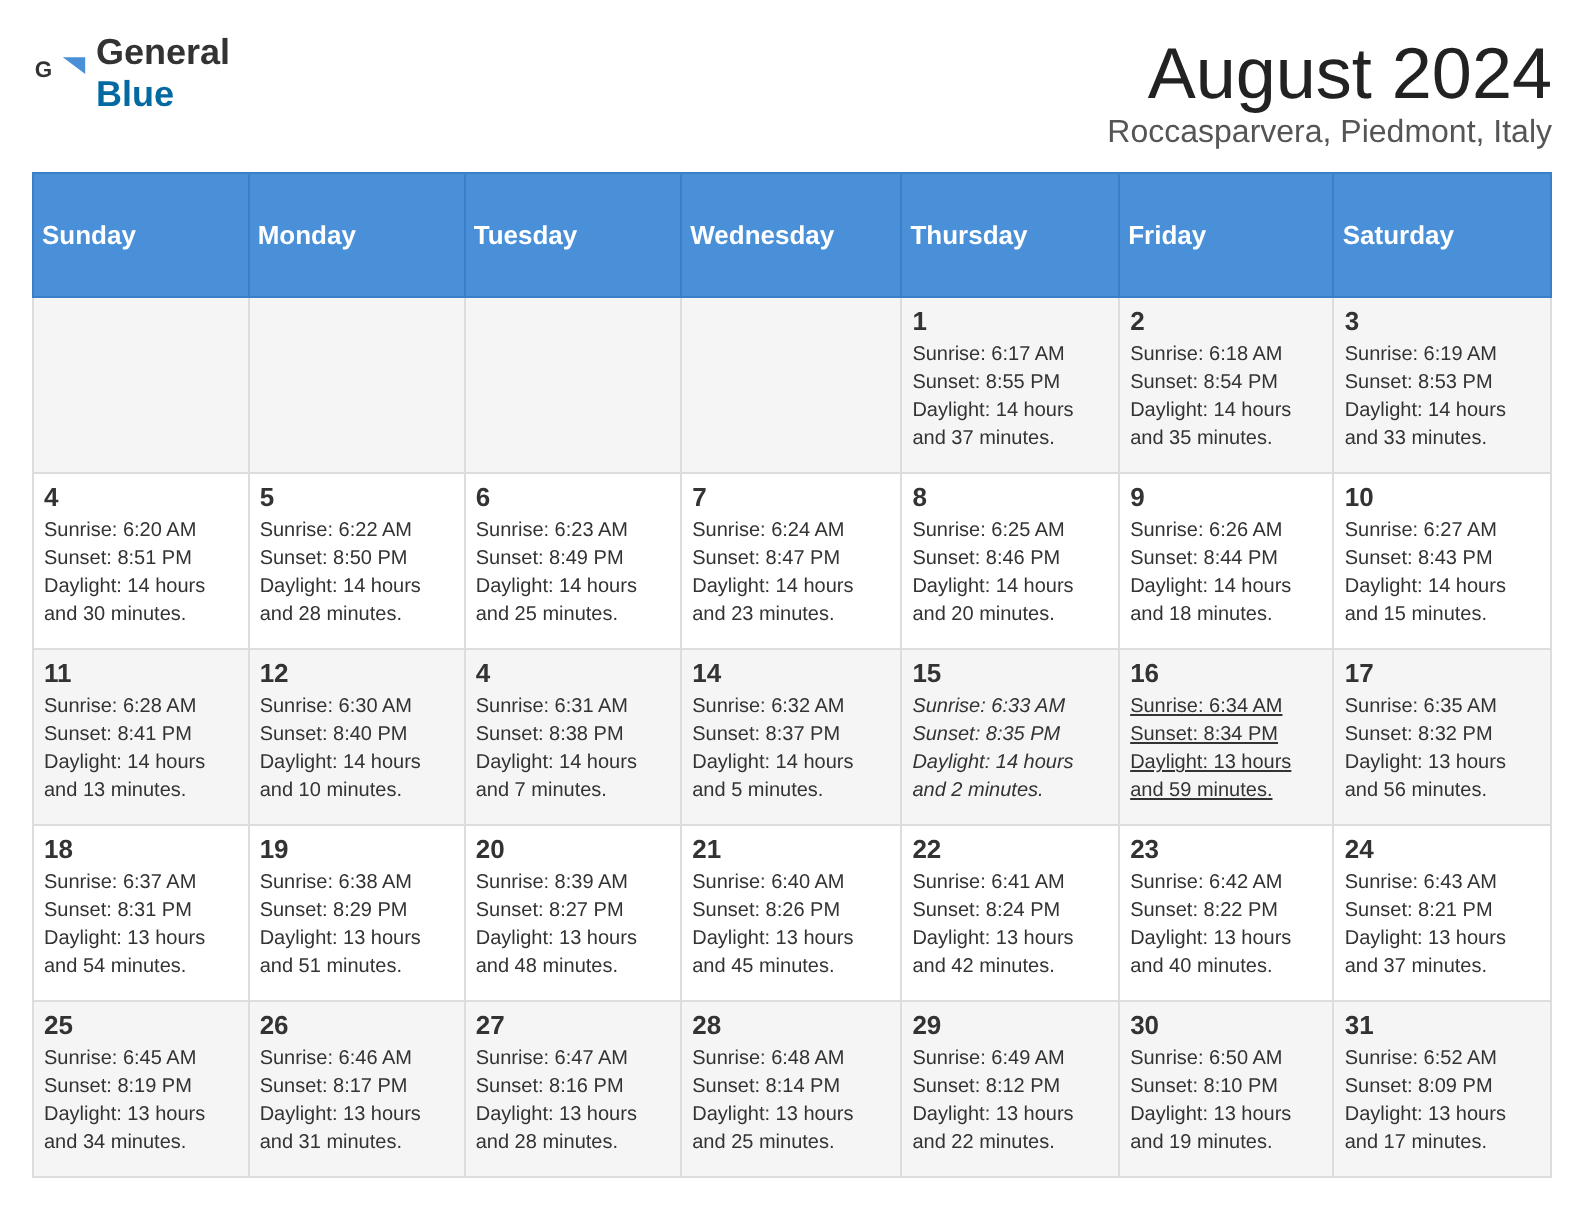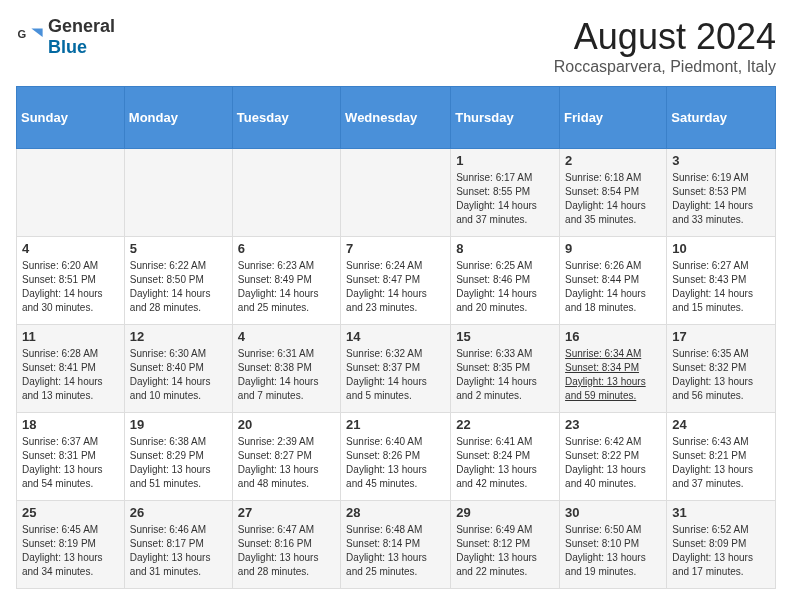--- a/index.html
+++ b/index.html
@@ -217,21 +217,21 @@
 Daylight: 14 hours and 7 minutes.</div>
         </td>
         <td>
           <span class="day-number">14</span>
           <div class="day-info" style="white-space: pre-line;">Sunrise: 6:32 AM
 Sunset: 8:37 PM
 Daylight: 14 hours and 5 minutes.</div>
         </td>
         <td>
           <span class="day-number">15</span>
-          <div class="day-info" style="white-space: pre-line;">Sunrise: 6:33 AM
+          <div class="day-info" style="white-space: pre-line; font-style: italic;">Sunrise: 6:33 AM
 Sunset: 8:35 PM
 Daylight: 14 hours and 2 minutes.</div>
         </td>
         <td>
           <span class="day-number">16</span>
           <div class="day-info" style="white-space: pre-line; text-decoration: underline;">Sunrise: 6:34 AM
 Sunset: 8:34 PM
 Daylight: 13 hours and 59 minutes.</div>
         </td>
         <td>
@@ -249,21 +249,21 @@
 Daylight: 13 hours and 54 minutes.</div>
         </td>
         <td>
           <span class="day-number">19</span>
           <div class="day-info" style="white-space: pre-line;">Sunrise: 6:38 AM
 Sunset: 8:29 PM
 Daylight: 13 hours and 51 minutes.</div>
         </td>
         <td>
           <span class="day-number">20</span>
-          <div class="day-info" style="white-space: pre-line;">Sunrise: 2:39 AM
+          <div class="day-info" style="white-space: pre-line;">Sunrise: 8:39 AM
 Sunset: 8:27 PM
 Daylight: 13 hours and 48 minutes.</div>
         </td>
         <td>
           <span class="day-number">21</span>
           <div class="day-info" style="white-space: pre-line;">Sunrise: 6:40 AM
 Sunset: 8:26 PM
 Daylight: 13 hours and 45 minutes.</div>
         </td>
         <td>

